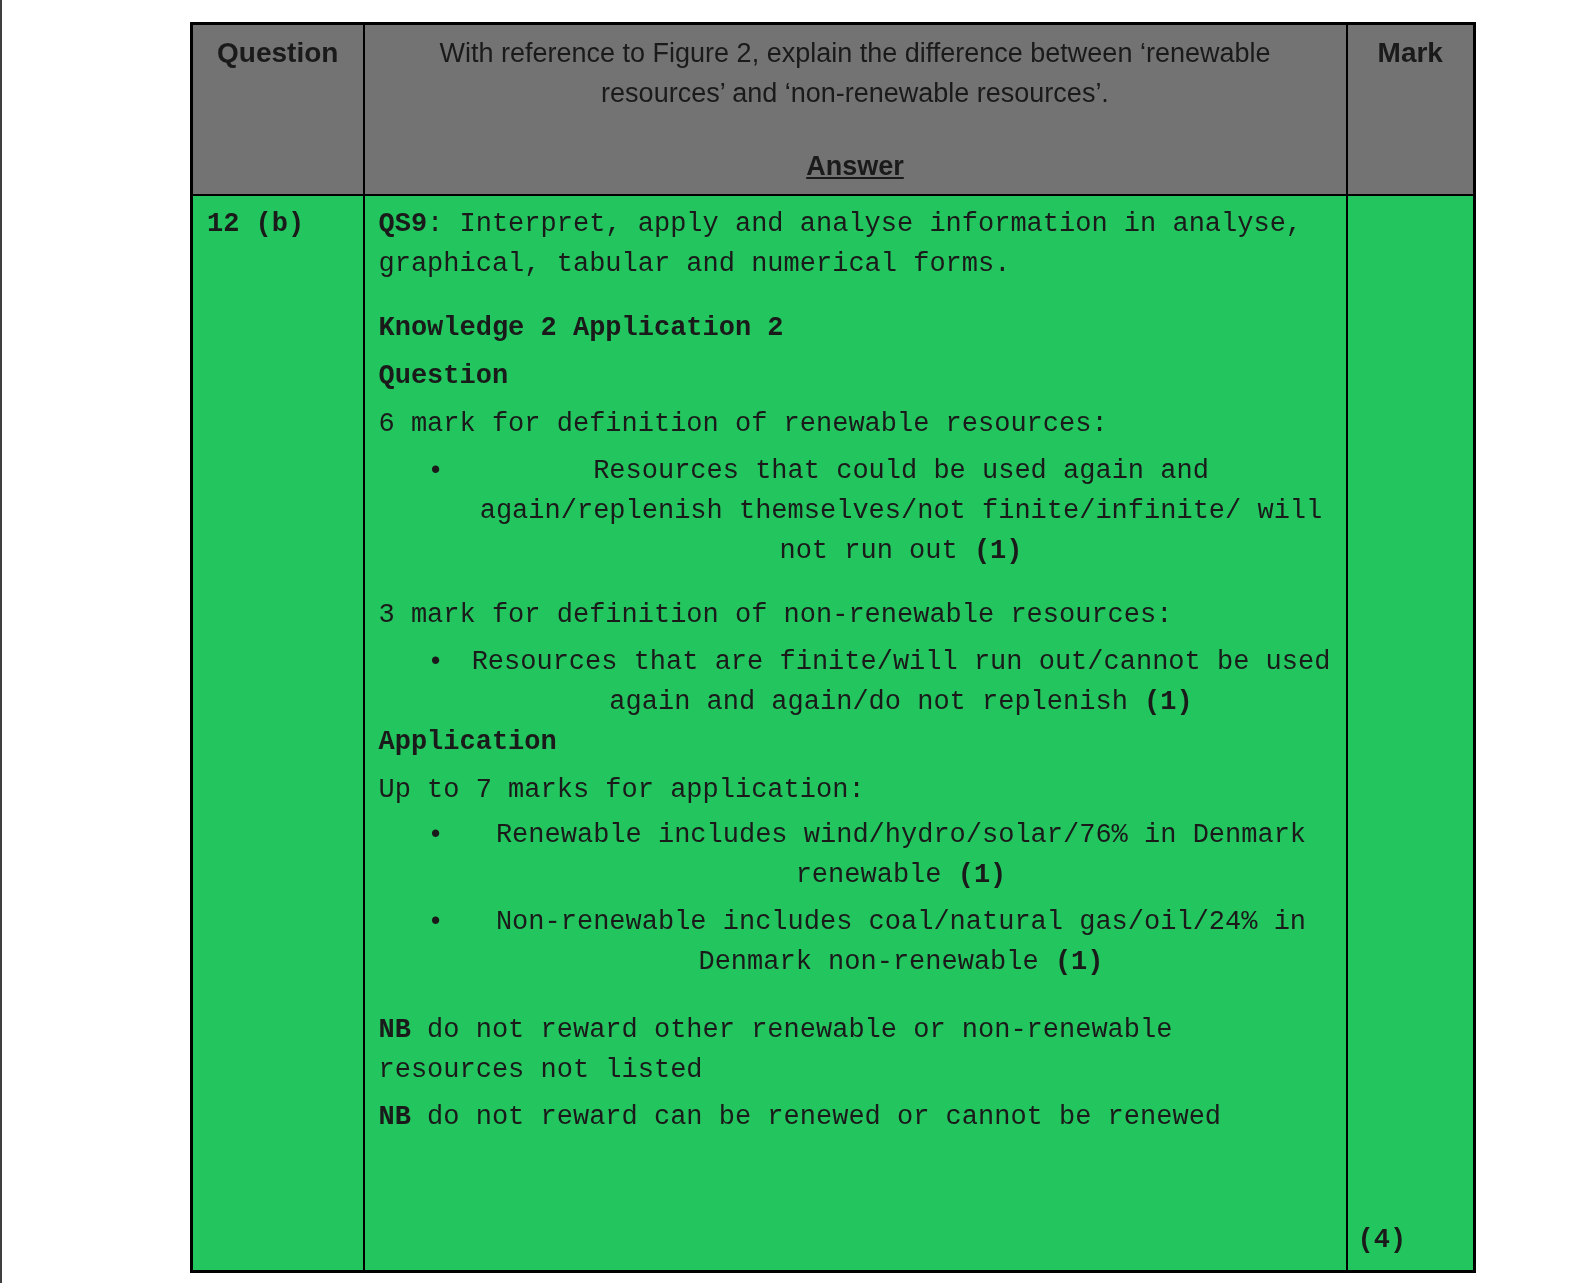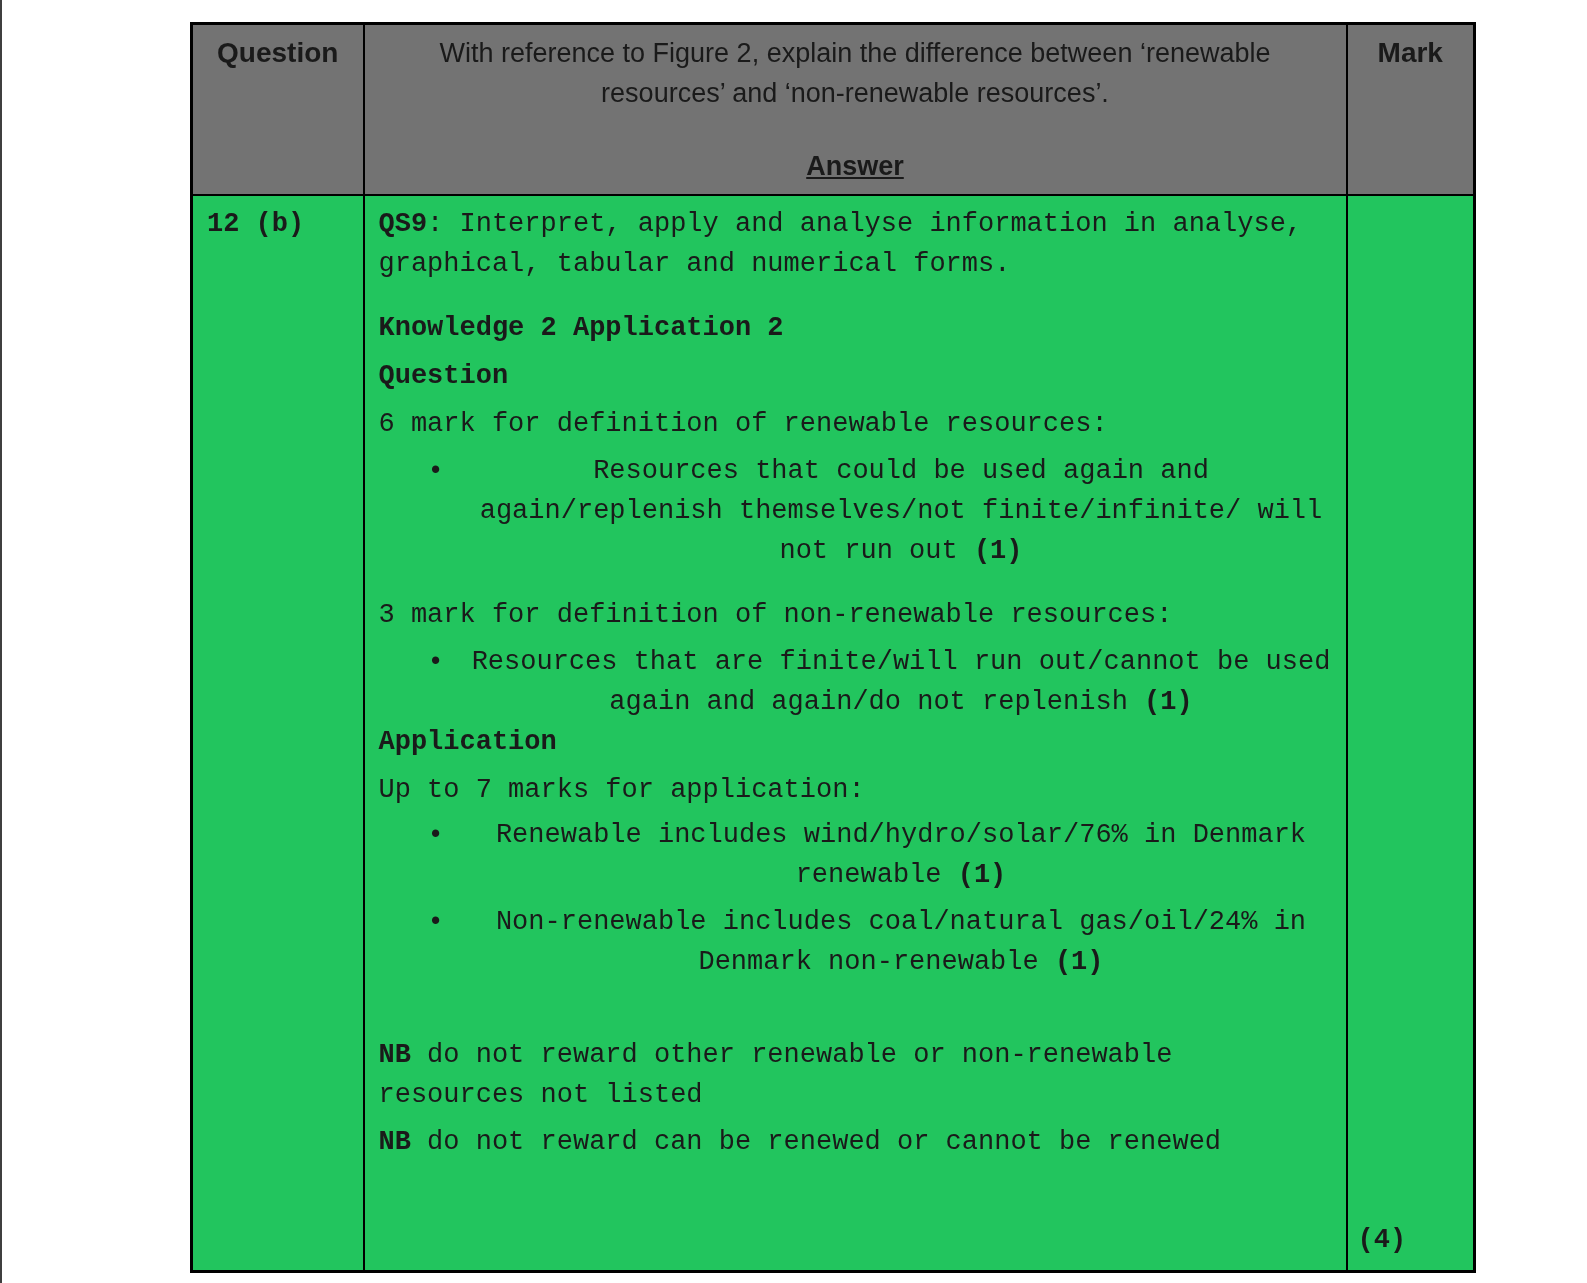--- a/index.html
+++ b/index.html
@@ -41,21 +41,21 @@
   tr.header-row td { background: #737373; height: 160px; text-align: center; }
   tr.body-row td { height: 1076px; background: #22c55e; font-family: Liberation Mono, monospace; }
   .bold, b { font-weight: 700; }
   .hdr-label { font-weight: 700; font-size: 28px; }
   .answer-label { font-weight: 700; margin-top: 33px; text-decoration: underline; }
   .mt5  { margin-top: 5px; }
   .mt7  { margin-top: 7px; }
   .mt8  { margin-top: 8px; }
   .mt30 { }
   .mt50 { margin-top: 24px; }
-  .mt53 { margin-top: 53px; }
+  .mt53 { margin-top: 28px; }
   .bullet {
     display: flex;
     padding-left: 49px;
   }
   .bullet .dot {
     width: 43px;
     flex: none;
   }
   .bullet .bullet-text { flex: 1; text-align: center; }
   td.mark-cell {

